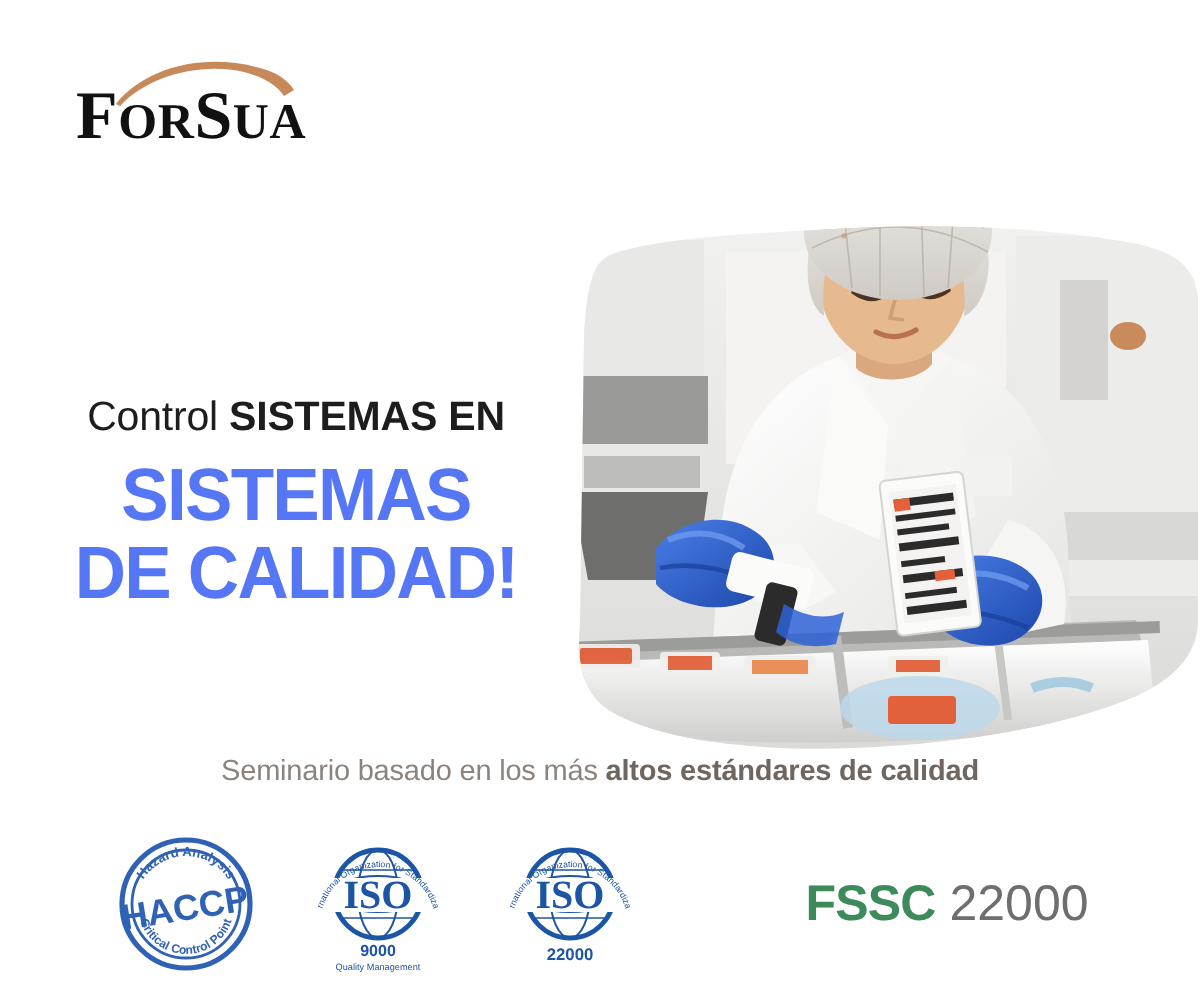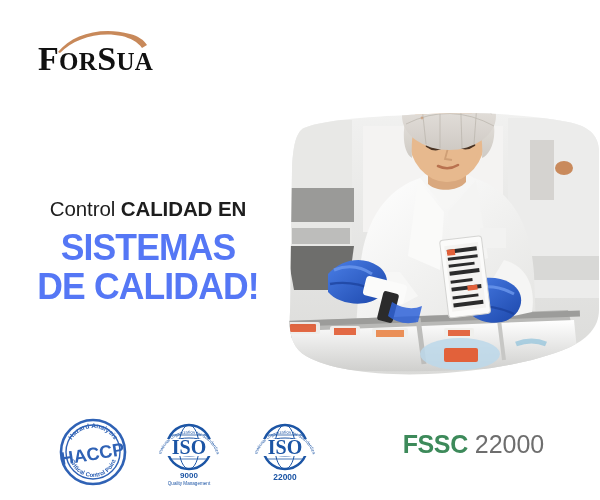--- a/index.html
+++ b/index.html
@@ -112,21 +112,21 @@
     display: flex;
     align-items: center;
     justify-content: center;
     gap: 22px;
   }
   .badge { position: relative; }
   .badge svg { display: block; }
 
   .fssc {
     display: flex;
-    align-items: flex-start;
+    align-items: center;
     gap: 19px;
   }
   .fssc-text {
     font-size: 25px;
     font-weight: 700;
     letter-spacing: -0.4px;
     white-space: nowrap;
     line-height: 1;
   }
   .fssc-text .num { font-weight: 400; color: #6e6e6e; letter-spacing: 0px; }
@@ -284,28 +284,31 @@
           <rect x="182" y="188" width="8" height="6" fill="#e2613a"></rect>
           <rect x="198" y="226" width="10" height="5" fill="#e2613a"></rect>
         </g>
       </g>
     </svg>
   </div>
 
   <div class="headline">
     <div class="hl-line1">
       <br>
-      <span>Control </span><b>CALIDAD EN</b>
+      <span>Control </span><b>SISTEMAS EN</b>
     </div>
     <div class="hl-big" style="color:#5577f5">
       <div>SISTEMAS</div>
       <div>DE CALIDAD!</div>
     </div>
   </div>
 
+  <div class="tagline">
+    <span>Seminario basado en los más </span><b>altos estándares de calidad</b>
+  </div>
 
   <div class="badges">
 
 
     <div class="badge">
       <svg viewBox="0 0 74 74" width="74" height="74">
         <defs>
           <path id="haccp-top" d="M 12 38 A 25 25 0 0 1 62 38"></path>
           <path id="haccp-bot" d="M 13 38 A 24 24 0 0 0 61 38"></path>
         </defs>

